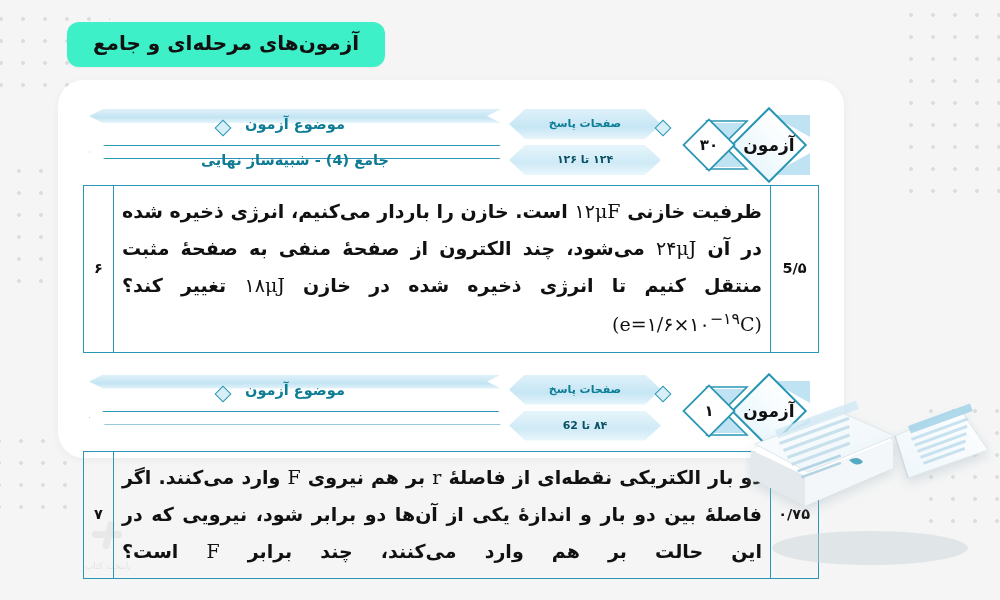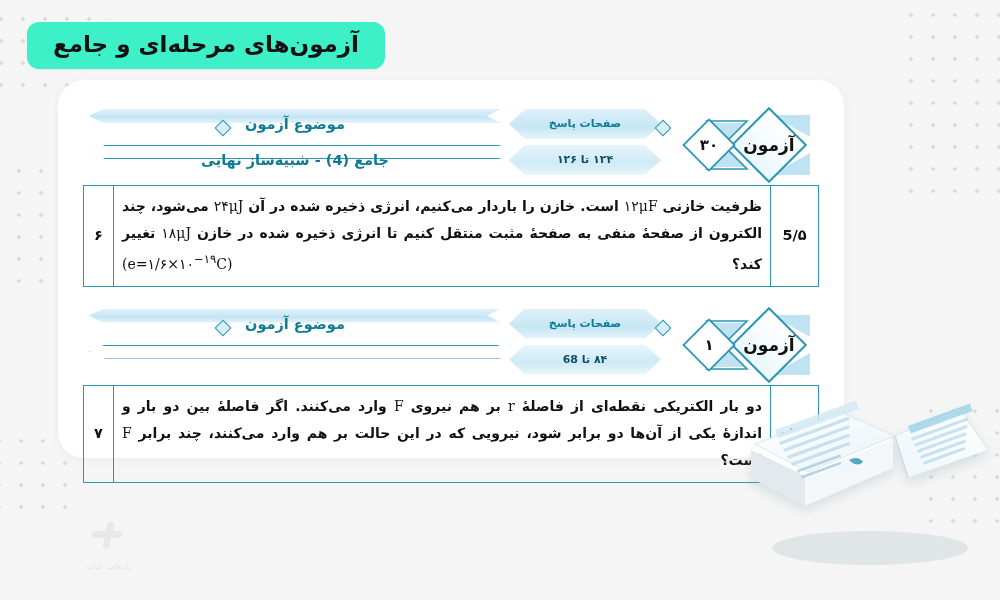--- a/index.html
+++ b/index.html
@@ -38,21 +38,21 @@
     position: absolute;
     top: 22px; right: 615px;
     background: #3ef0c8;
     border-radius: 12px;
     padding: 11px 26px 13px;
     box-shadow: 0 1px 2px rgba(0,0,0,.05);
     z-index: 6;
   }
   .title-pill span {
     color: #111;
-    font-size: 23px;
+    font-size: 20px;
     font-weight: bold;
     letter-spacing: 0;
     white-space: nowrap;
     line-height: 1;
   }
 
   
   .card {
     position: absolute;
     top: 80px; left: 58px;
@@ -206,21 +206,21 @@
     color: #111;
   }
   td.q-num {
     width: 30px;
     text-align: center;
     font-size: 14.5px;
     font-weight: bold;
     color: #111;
   }
   td.q-text {
-    font-size: 14px;
+    font-size: 19px;
     line-height: 1.95;
     text-align: justify;
     text-align-last: justify;
     color: #111;
     font-weight: bold;
     padding: 6px 10px 7px;
   }
   td.q-text .fml {
     font-family: "DejaVu Serif", "Liberation Serif", serif;
     font-weight: normal;
@@ -374,21 +374,21 @@
         </div>
         <div class="ban topic-label">
           <span class="ban-fill"></span>
           <span class="ban-txt">موضوع آزمون</span>
         </div>
       </div>
 
       <div class="strip strip-bot" style="padding-left:0; padding-right:158px;">
         <div class="chip chip-value">
           <span class="chip-fill"></span>
-          <span class="chip-txt">۸۴ تا 68</span>
+          <span class="chip-txt">۸۴ تا 62</span>
         </div>
         <div class="ban topic-value">
           <span class="ban-fill"></span>
         </div>
       </div>
 
       <span class="dmd dmd-hollow" style="top:15px; right:150px;"></span>
       <span class="dmd dmd-hollow" style="top:15px; right:590px;"></span>
     </div>
 

